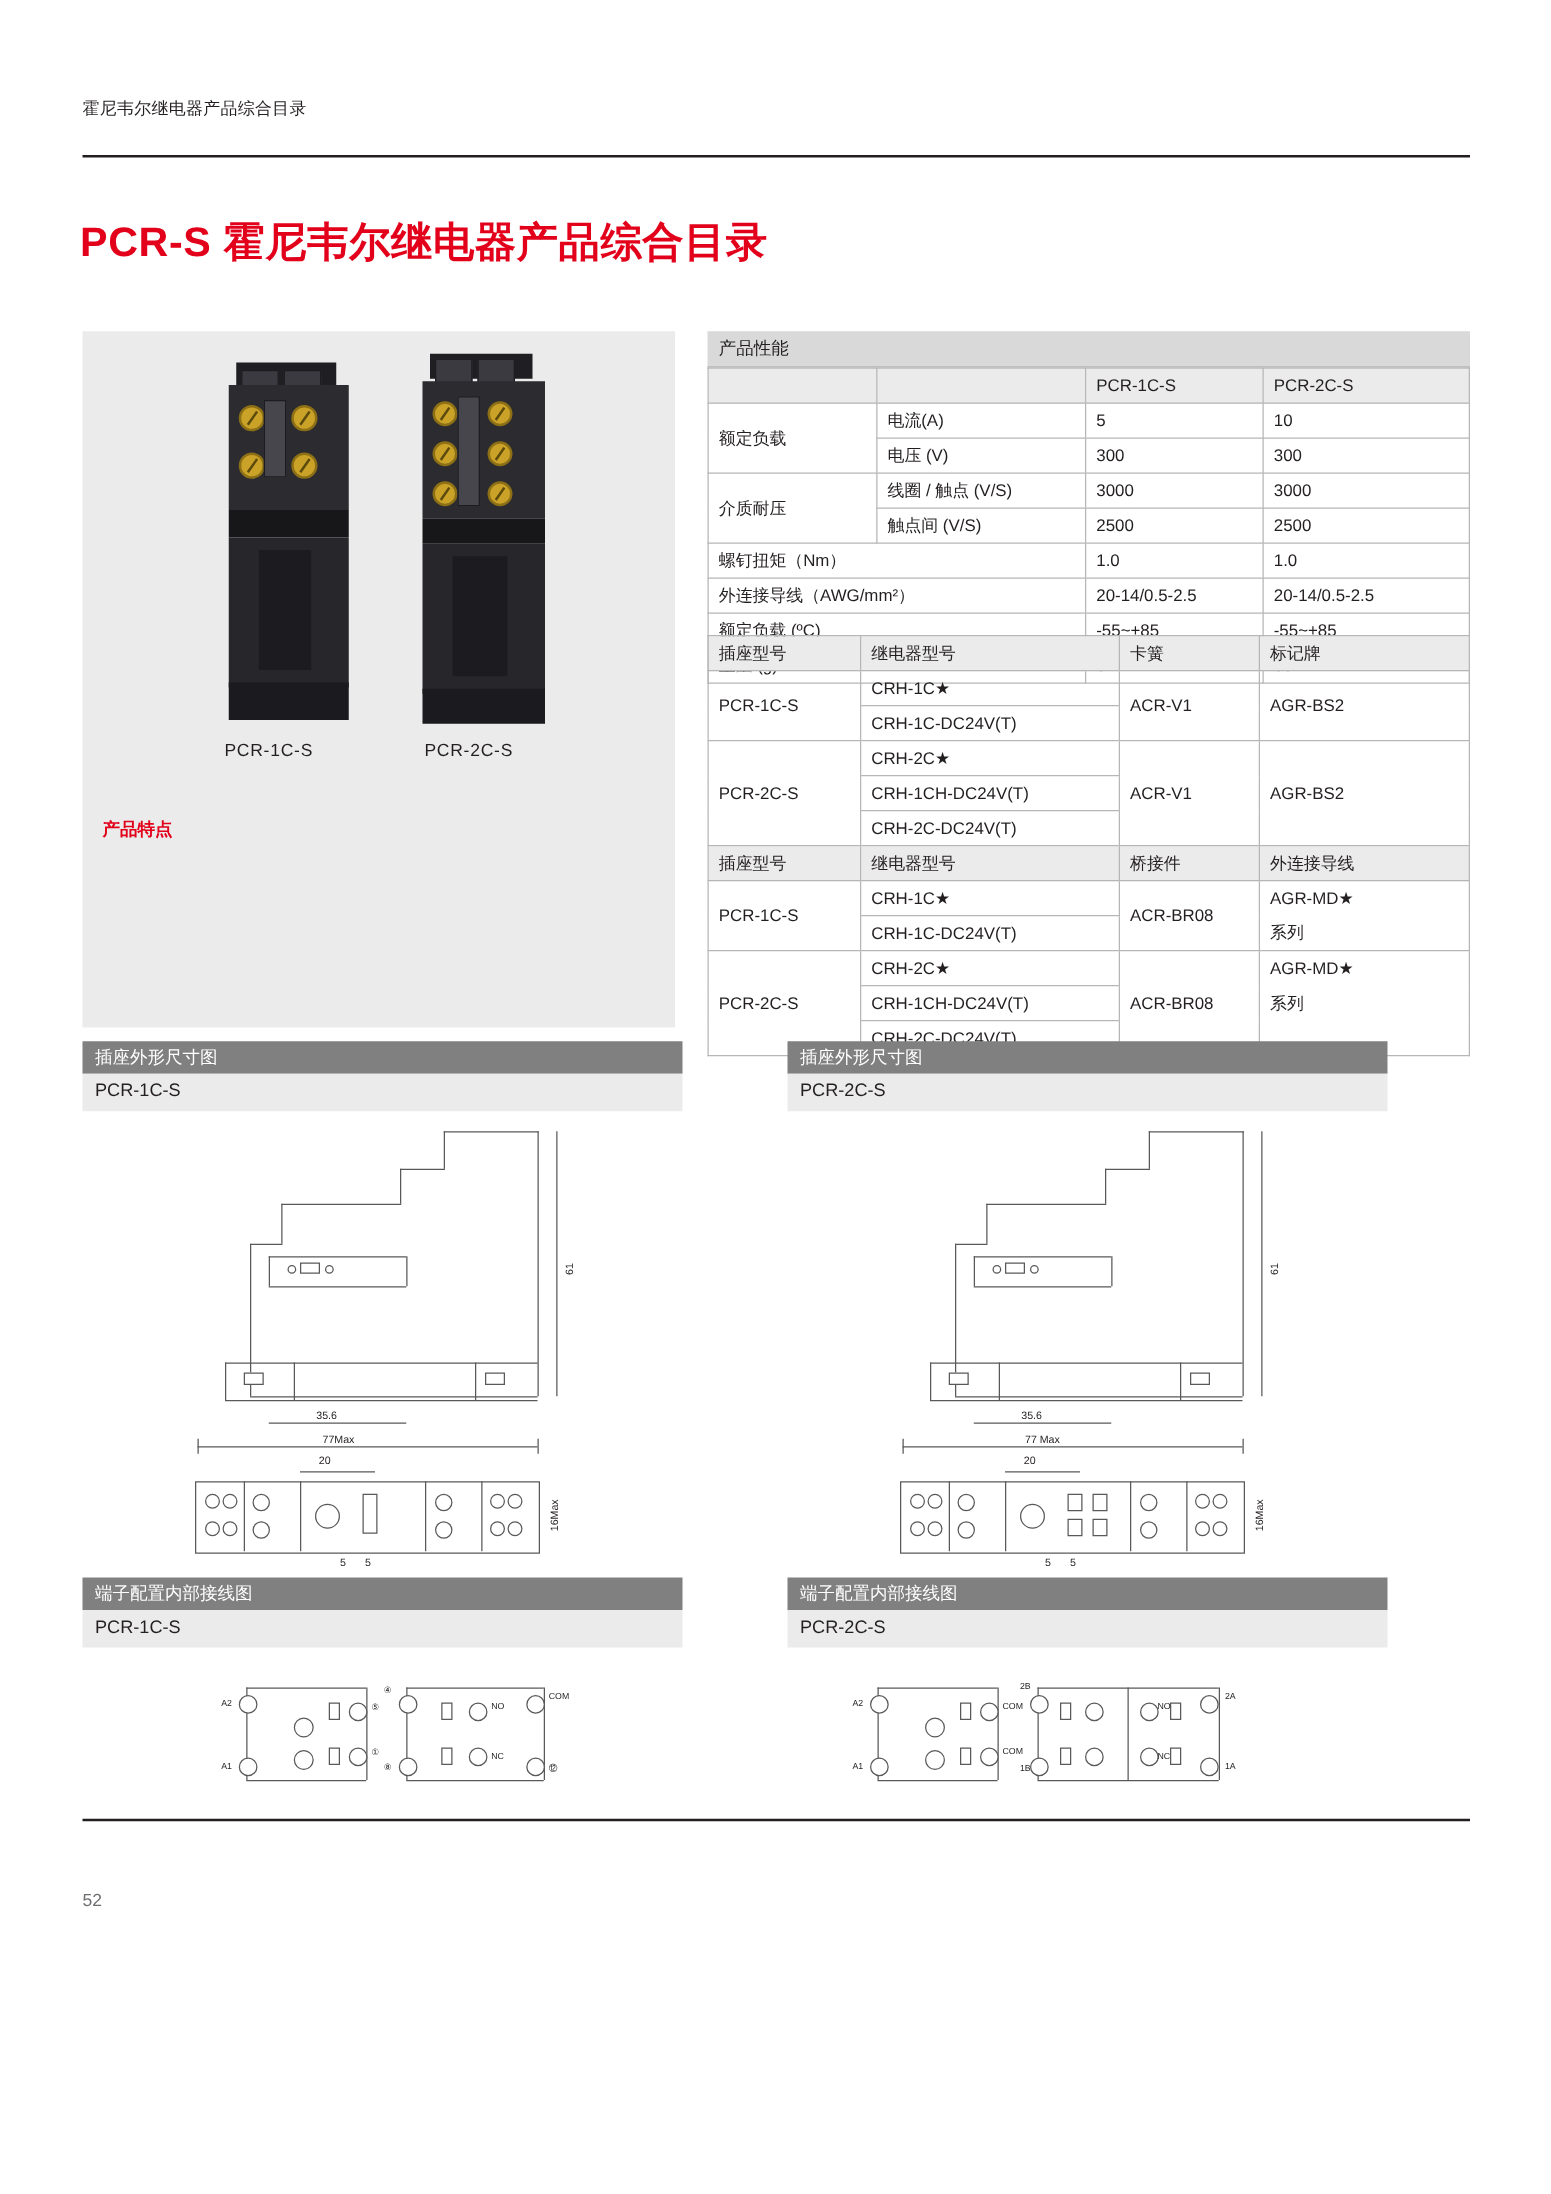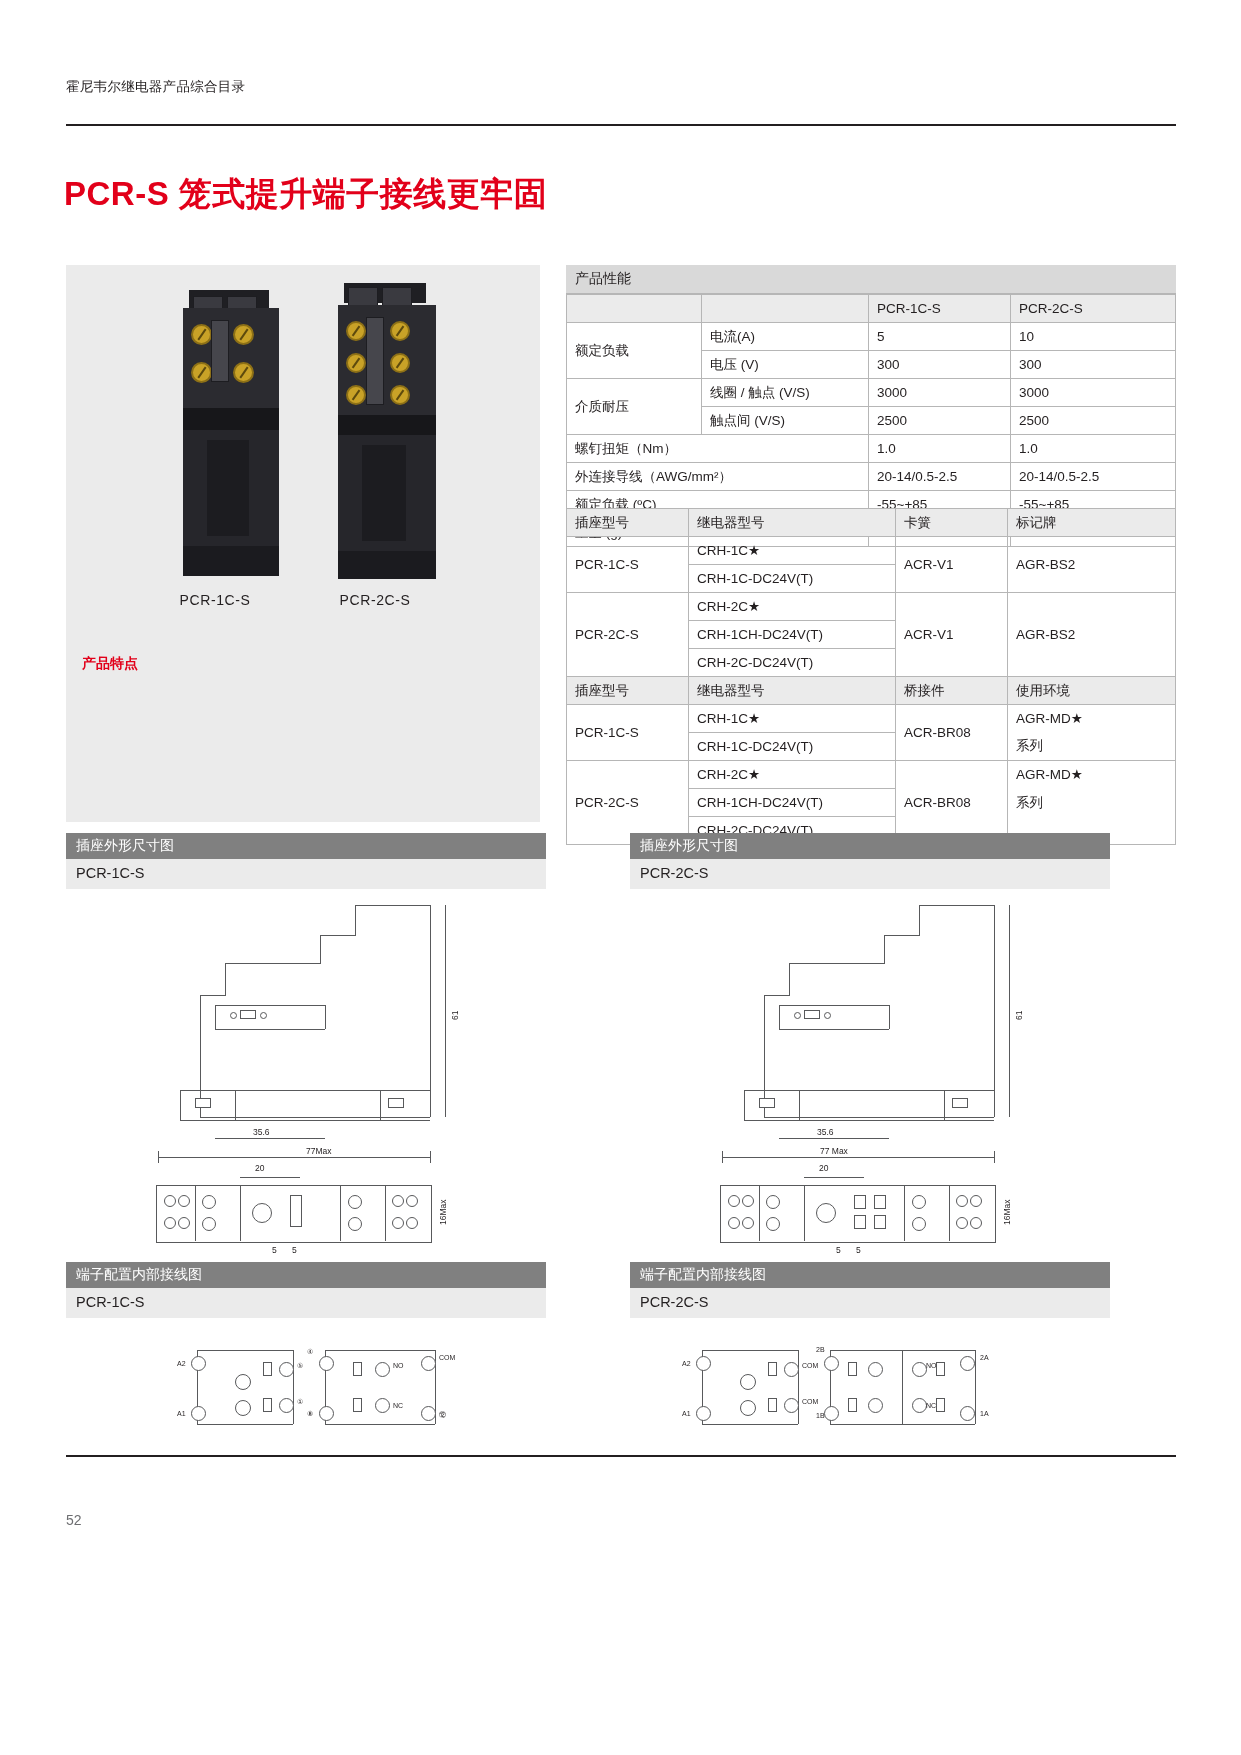--- a/index.html
+++ b/index.html
@@ -235,21 +235,21 @@
   }
 </style>
 </head>
 <body>
 
 <div class="page">
 
   <div class="header-text">霍尼韦尔继电器产品综合目录</div>
   <div class="header-rule"></div>
 
-  <div class="page-title">PCR-S 笼式提升端子接线更牢固</div>
+  <div class="page-title">PCR-S 霍尼韦尔继电器产品综合目录</div>
 
   <div class="photo-panel">
     <div class="photo-inner">
 
       <div class="socket-img" style="left:115px; top:25px; width:110px; height:290px;">
         <div class="socket-body" style="left:8px; top:0px; width:80px; height:18px; background:#1f1f23;"></div>
         <div class="sock-cap" style="left:12px; top:6px; width:28px; height:20px;"></div>
         <div class="sock-cap" style="left:46px; top:6px; width:28px; height:20px;"></div>
         <div class="socket-body" style="left:2px; top:18px; width:96px; height:100px; background:#2b2b30;"></div>
         <div class="screw" style="left:10px; top:34px; width:17px; height:17px;"></div>
@@ -370,21 +370,21 @@
       <tr>
         <td>CRH-1CH-DC24V(T)</td>
       </tr>
       <tr>
         <td>CRH-2C-DC24V(T)</td>
       </tr>
       <tr>
         <td class="hdr">插座型号</td>
         <td class="hdr">继电器型号</td>
         <td class="hdr">桥接件</td>
-        <td class="hdr">使用环境</td>
+        <td class="hdr">外连接导线</td>
       </tr>
       <tr>
         <td rowspan="2">PCR-1C-S</td>
         <td>CRH-1C★</td>
         <td rowspan="2">ACR-BR08</td>
         <td style="border-bottom:none;">AGR-MD★</td>
       </tr>
       <tr>
         <td>CRH-1C-DC24V(T)</td>
         <td style="border-top:none;">系列</td>
@@ -440,21 +440,21 @@
     <div class="term-box" style="left:55px; top:203px; width:14px; height:8px;"></div>
     <div class="term-box" style="left:248px; top:203px; width:14px; height:8px;"></div>
 
     <div class="dl" style="left:305px; top:10px; width:1px; height:212px;"></div>
     <div class="dim-text vert" style="left:310px; top:125px;">61</div>
 
     <div class="dl" style="left:75px; top:243px; width:110px; height:1px;"></div>
     <div class="dim-text" style="left:113px; top:232px;">35.6</div>
 
     <div class="dl" style="left:18px; top:262px; width:272px; height:1px;"></div>
-    <div class="dim-text" style="left:118px; top:251px;margin-left:48px;">77Max</div>
+    <div class="dim-text" style="left:118px; top:251px;">77Max</div>
     <div class="dl" style="left:18px; top:256px; width:1px; height:12px;"></div>
     <div class="dl" style="left:290px; top:256px; width:1px; height:12px;"></div>
 
     <div class="term-box" style="left:16px; top:290px; width:274px; height:56px;"></div>
     <div class="dl" style="left:55px; top:290px; width:1px; height:56px;"></div>
     <div class="dl" style="left:100px; top:290px; width:1px; height:56px;"></div>
     <div class="dl" style="left:200px; top:290px; width:1px; height:56px;"></div>
     <div class="dl" style="left:245px; top:290px; width:1px; height:56px;"></div>
     <div class="term-circle" style="left:24px; top:300px; width:10px; height:10px;"></div>
     <div class="term-circle" style="left:38px; top:300px; width:10px; height:10px;"></div>

